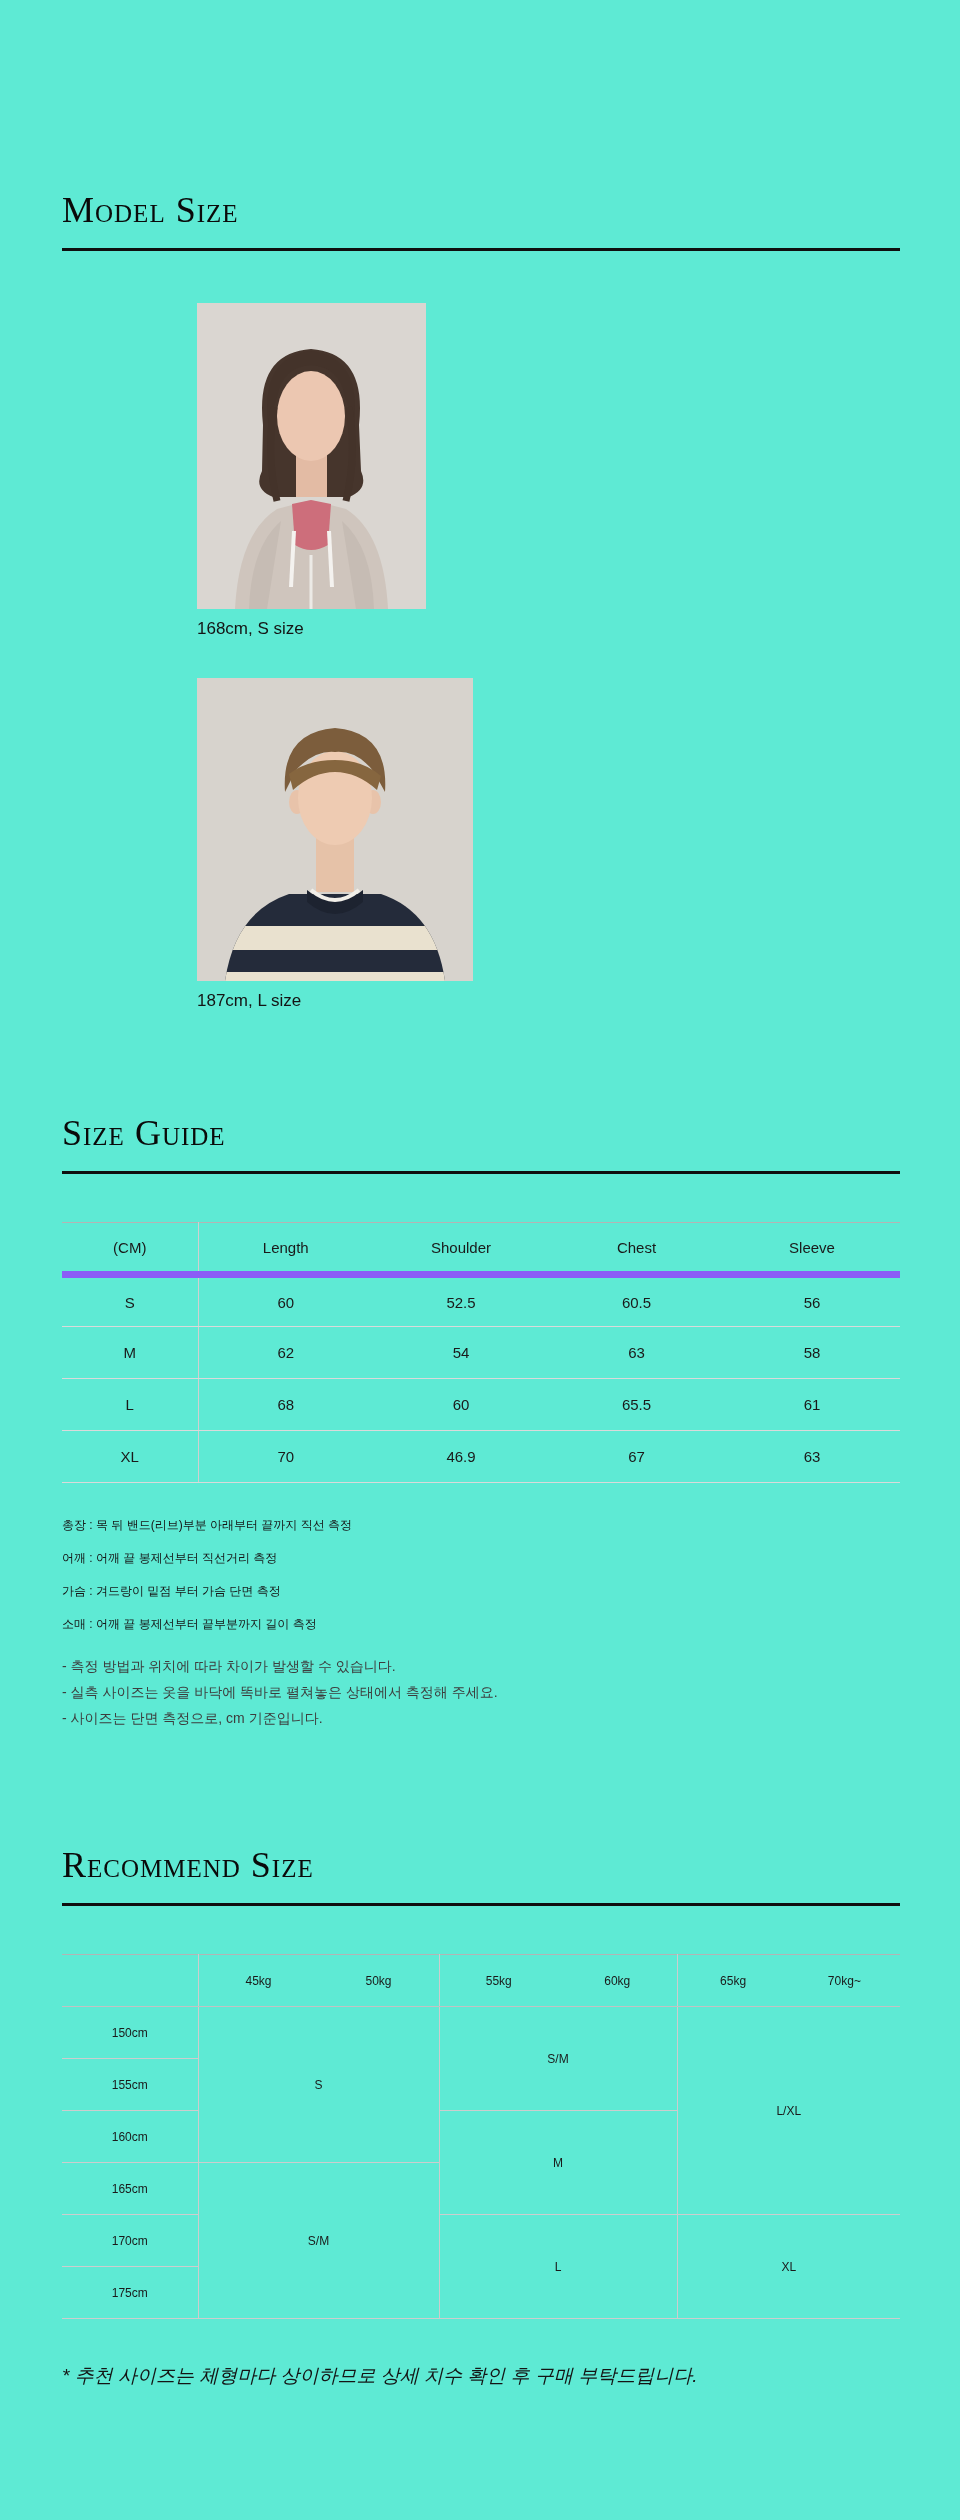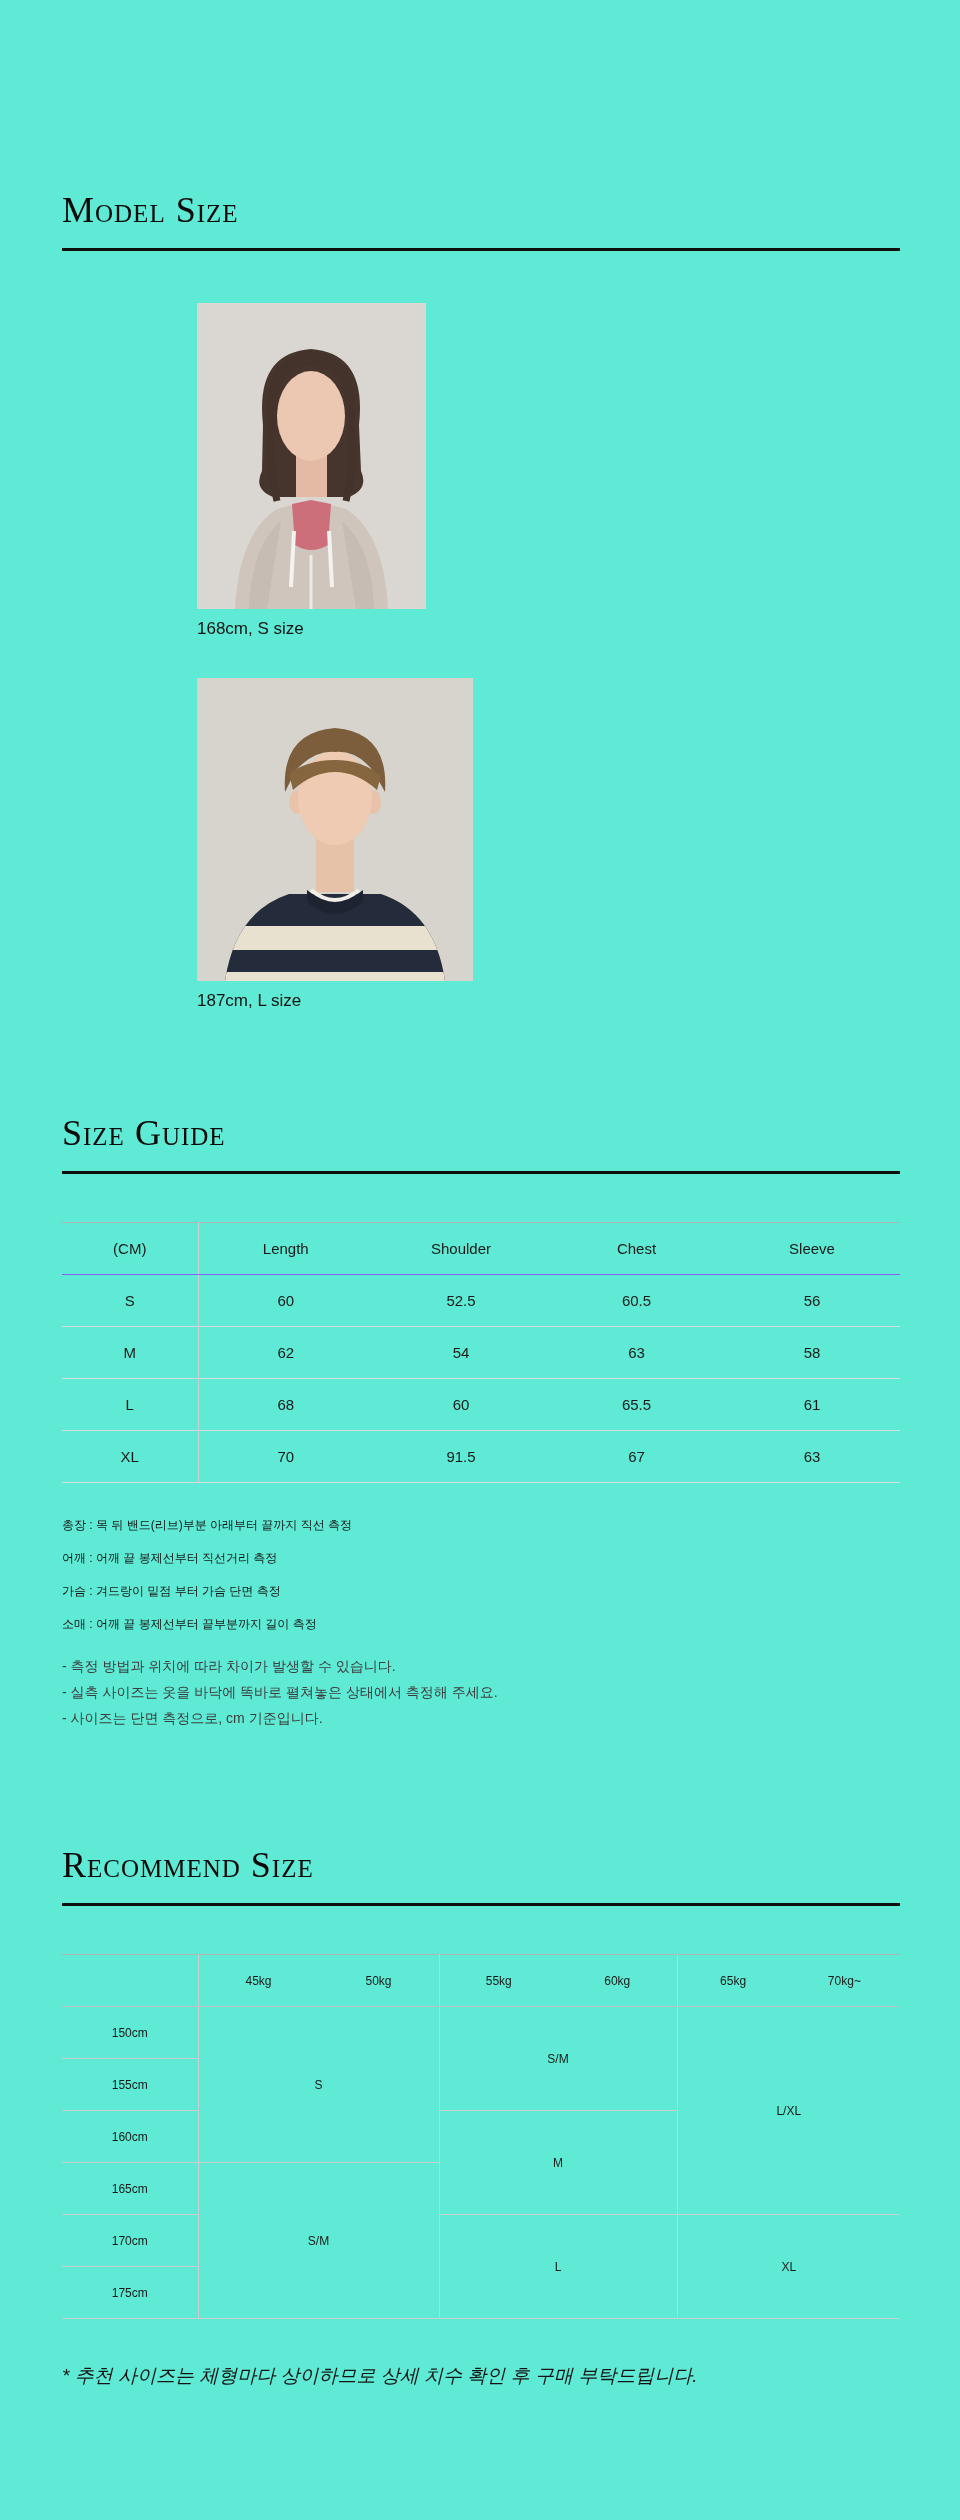--- a/index.html
+++ b/index.html
@@ -41,21 +41,21 @@
     margin-top:10px; font-size:17px; line-height:20px; color:#141414;
   }
 
   
   table { border-collapse:collapse; table-layout:fixed; width:838px; }
   .size-table { margin-top:48px; border-top:1px solid #b4b4b4; border-bottom:1px solid #cdcdcd; }
   .size-table th, .size-table td {
     height:52px; text-align:center; vertical-align:middle;
     font-size:15px; font-weight:400; color:#1a1a1a;
   }
-  .size-table thead th { border-bottom:1px solid #8b5cf6; }
+  .size-table thead th { border-bottom:7px solid #8b5cf6; }
   .size-table tbody td { border-bottom:1px solid #dadada; }
   .size-table .hcol { border-right:1px solid #d0d0d0; }
 
   
   .measure-notes { margin-top:26px; }
   .measure-notes p { font-size:12px; line-height:33px; color:#151515; }
   .disclaimers { margin-top:12px; }
   .disclaimers p { font-size:14px; line-height:26px; color:#3d3d3d; }
 
   
@@ -172,21 +172,21 @@
         <tr>
           <td class="hcol">L</td>
           <td>68</td>
           <td>60</td>
           <td>65.5</td>
           <td>61</td>
         </tr>
         <tr>
           <td class="hcol">XL</td>
           <td>70</td>
-          <td>91.5</td>
+          <td>46.9</td>
           <td>67</td>
           <td>63</td>
         </tr>
       </tbody>
     </table>
 
     <div class="measure-notes">
       <p>총장 : 목 뒤 밴드(리브)부분 아래부터 끝까지 직선 측정</p>
       <p>어깨 : 어깨 끝 봉제선부터 직선거리 측정</p>
       <p>가슴 : 겨드랑이 밑점 부터 가슴 단면 측정</p>

